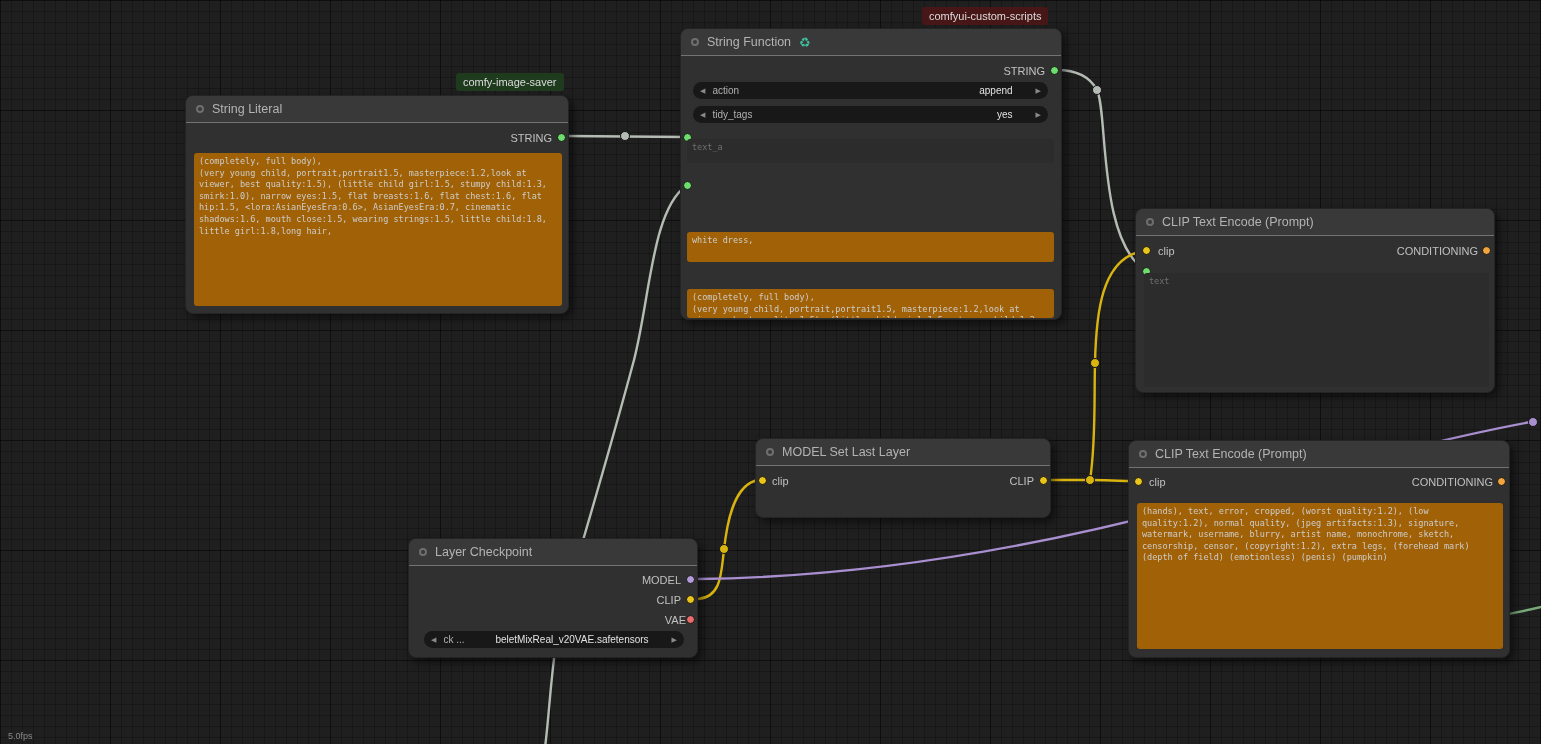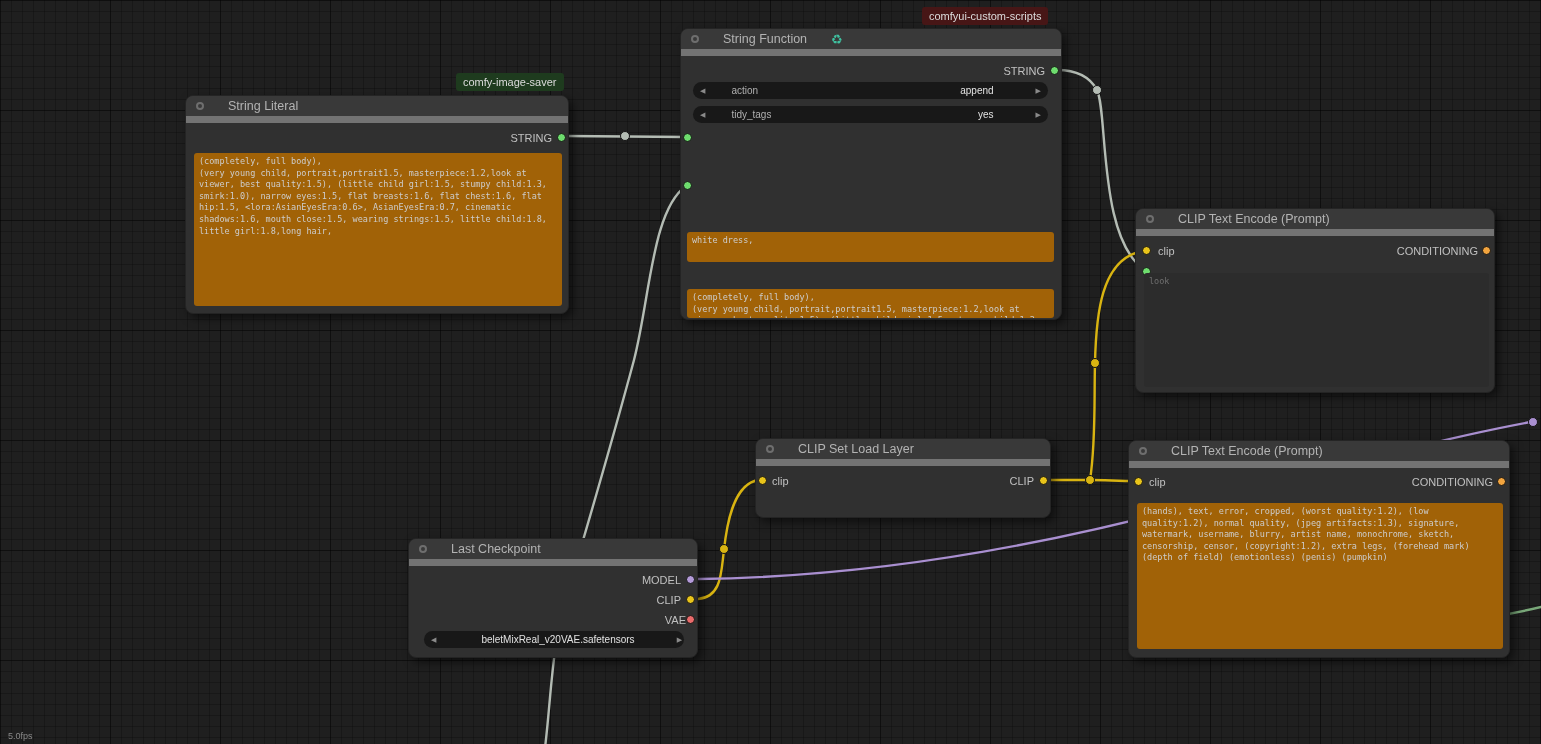--- a/index.html
+++ b/index.html
@@ -21,37 +21,37 @@
   .w-string{stroke:var(--c-wire-string,#b4bcb4);}
   .w-clip{stroke:var(--c-wire-clip,#d9b411);}
   .w-model{stroke:var(--c-wire-model,#a98fd0);}
   .w-green{stroke:var(--c-wire-green,#79a879);stroke-width:2;}
   .l-string{fill:var(--c-wire-string,#b4bcb4);stroke:#141414;stroke-width:1;}
   .l-clip{fill:var(--c-wire-clip,#d9b411);stroke:#141414;stroke-width:1;}
   .l-model{fill:var(--c-wire-model,#a98fd0);stroke:#141414;stroke-width:1;}
 
   .node{position:absolute;z-index:2;background:#303030;border:1px solid #242424;
         border-radius:8px;box-shadow:4px 4px 10px rgba(0,0,0,.55);overflow:hidden;}
-  .node-title{height:27px;background:#393939;display:flex;align-items:center;gap:24px;
-        padding:8px 10px;border-bottom:7px solid #737373;}
+  .node-title{height:27px;background:#393939;display:flex;align-items:center;gap:8px;
+        padding:8px 10px;border-bottom:1px solid #737373;}
   .collapse-dot{width:8px;height:8px;border-radius:50%;border:2px solid #6e6e6e;flex:none;}
   .title-text{color:#b3b3b3;font-size:12.5px;white-space:nowrap;}
   .pack-icon{font-size:13px;color:var(--c-teal,#3fc1a0);line-height:13px;}
 
   .dot{position:absolute;width:9px;height:9px;border-radius:50%;border:1px solid #141414;}
   .dot.string{background:var(--c-string,#6edd6e);}
   .dot.clip{background:var(--c-clip,#e9c41a);}
   .dot.conditioning{background:var(--c-conditioning,#f2a43e);}
   .dot.model{background:var(--c-model,#b49bd9);}
   .dot.vae{background:var(--c-vae,#ea6b6b);}
 
   .slot-label{position:absolute;color:#c0c0c0;font-size:11px;line-height:12px;white-space:nowrap;text-align:center;}
 
   .widget{position:absolute;height:17px;background:#181818;border-radius:9px;
-        display:flex;align-items:center;padding:0 7px;font-size:10px;color:#b0b0b0;gap:19px;}
+        display:flex;align-items:center;padding:0 7px;font-size:10px;color:#b0b0b0;}
   .widget .arrow{color:#8a8a8a;font-size:7px;line-height:17px;}
   .widget .wlabel{margin-left:7px;color:#b0b0b0;white-space:nowrap;overflow:hidden;}
   .widget .wvalue{margin-left:auto;margin-right:23px;color:#e2e2e2;white-space:nowrap;}
 
   .textarea{position:absolute;background:#a16207;border-radius:3px;color:#cdcdcd;
         font-family:"DejaVu Sans Mono",monospace;font-size:8.5px;line-height:11.6px;
         padding:3px 5px;white-space:pre-wrap;overflow:hidden;}
   .textarea.dim{background:#2c2c2c;color:#6f6f6f;}
 
   .badge{position:absolute;z-index:3;height:18px;line-height:18px;padding:0 7px;
@@ -119,57 +119,58 @@
       <span class="arrow">▶</span>
     </div>
     <div class="widget" style="left:12px;top:77px;width:355px">
       <span class="arrow">◀</span>
       <span class="wlabel">tidy_tags</span>
       <span class="wvalue">yes</span>
       <span class="arrow">▶</span>
     </div>
 
     <span class="dot string" style="left:2px;top:104px"></span>
+    <div class="textarea dim" style="left:6px;top:110px;width:367px;height:24px">text_a</div>
 
     <span class="dot string" style="left:2px;top:152px"></span>
 
     <div class="textarea" style="left:6px;top:203px;width:367px;height:30px">white dress,</div>
     <div class="textarea" style="left:6px;top:260px;width:367px;height:29px">(completely, full body),
 (very young child, portrait,portrait1.5, masterpiece:1.2,look at
 viewer, best quality:1.5), (little child girl:1.5, stumpy child:1.3,</div>
   </div>
 
   <div class="node" style="left:1135px;top:208px;width:360px;height:185px">
     <div class="node-title">
       <span class="collapse-dot"></span>
       <span class="title-text">CLIP Text Encode (Prompt)</span>
     </div>
     <span class="dot clip" style="left:6px;top:37px"></span>
     <span class="slot-label" style="left:22px;top:36px">clip</span>
     <span class="slot-label" style="right:16px;top:36px">CONDITIONING</span>
     <span class="dot conditioning" style="right:3px;top:37px"></span>
     <span class="dot string" style="left:6px;top:58px"></span>
-    <div class="textarea dim" style="left:8px;top:64px;width:345px;height:114px">look</div>
+    <div class="textarea dim" style="left:8px;top:64px;width:345px;height:114px">text</div>
   </div>
 
   <div class="node" style="left:755px;top:438px;width:296px;height:80px">
     <div class="node-title">
       <span class="collapse-dot"></span>
-      <span class="title-text">CLIP Set Load Layer</span>
+      <span class="title-text">MODEL Set Last Layer</span>
     </div>
     <span class="dot clip" style="left:2px;top:37px"></span>
     <span class="slot-label" style="left:16px;top:36px">clip</span>
     <span class="slot-label" style="right:16px;top:36px">CLIP</span>
     <span class="dot clip" style="right:2px;top:37px"></span>
   </div>
 
   <div class="node" style="left:408px;top:538px;width:290px;height:120px">
     <div class="node-title">
       <span class="collapse-dot"></span>
-      <span class="title-text">Last Checkpoint</span>
+      <span class="title-text">Layer Checkpoint</span>
     </div>
     <span class="slot-label" style="right:16px;top:35px">MODEL</span>
     <span class="dot model" style="right:2px;top:36px"></span>
     <span class="slot-label" style="right:16px;top:55px">CLIP</span>
     <span class="dot clip" style="right:2px;top:56px"></span>
     <span class="slot-label" style="right:11px;top:75px">VAE</span>
     <span class="dot vae" style="right:2px;top:76px"></span>
     <div class="widget" style="left:15px;top:92px;width:260px">
       <span class="arrow">◀</span>
       <span class="wlabel">ck ...</span>

